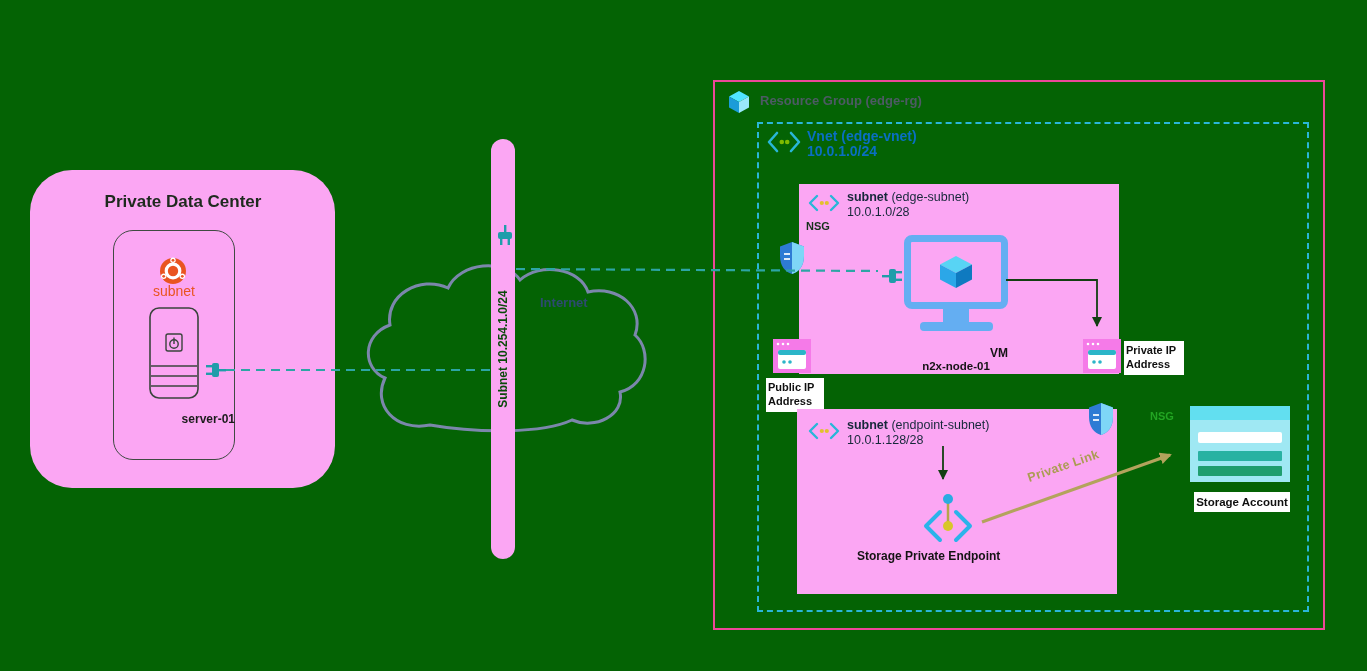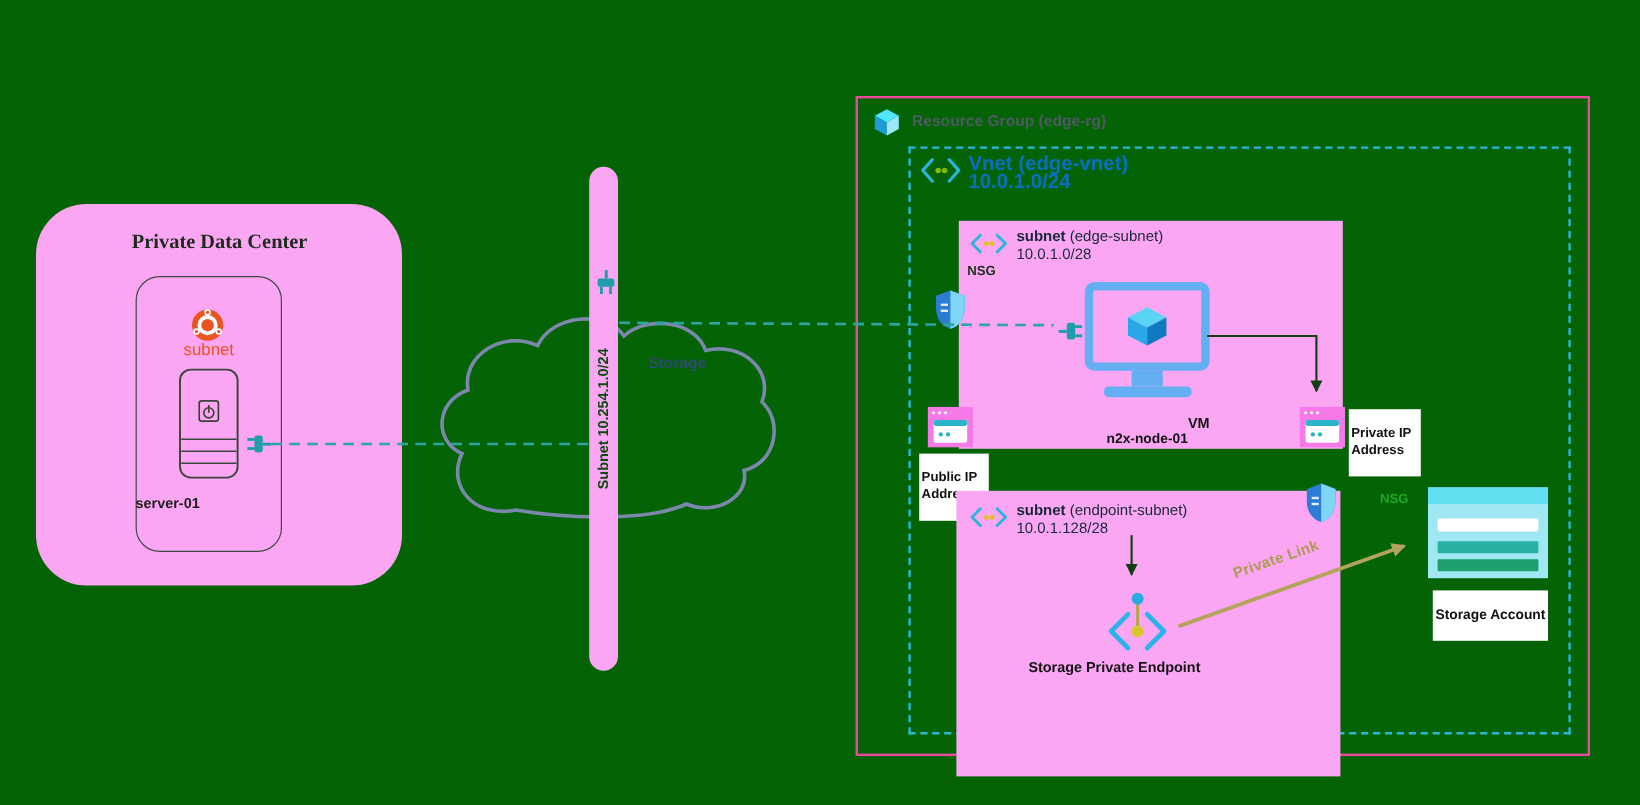--- a/index.html
+++ b/index.html
@@ -2,44 +2,44 @@
 <html><head>
 <meta charset="utf-8">
 <style>
   html,body{margin:0;padding:0;}
   body{font-family:"Liberation Sans",sans-serif;}
   .canvas{position:relative;width:1367px;height:671px;background:#046304;overflow:hidden;}
   .ab{position:absolute;}
   .pink{background:#fba6f3;}
   
   .pdc{left:30px;top:170px;width:305px;height:318px;border-radius:42px;}
-  .pdc-title{left:18px;top:22px;width:270px;text-align:center;font-family:Liberation Serif, serif;font-weight:bold;font-size:17px;color:#1e2a1e;}
+  .pdc-title{left:18px;top:22px;width:270px;text-align:center;font-family:Liberation Sans, sans-serif;font-weight:bold;font-size:17px;color:#1e2a1e;}
   .server-box{left:83px;top:60px;width:122px;height:230px;border:1.4px solid #3f4a42;border-radius:20px;box-sizing:border-box;}
   .ubuntu-text{left:83px;top:113px;width:122px;text-align:center;color:#e95420;font-size:14px;}
-  .server-label{left:83px;top:242px;width:122px;text-align:left;font-size:12px;font-weight:bold;color:#1c1c1c;}
+  .server-label{left:83px;top:242px;width:122px;text-align:right;font-size:12px;font-weight:bold;color:#1c1c1c;}
   
   .wan-bar{left:491px;top:139px;width:24px;height:420px;border-radius:12px;z-index:2;display:flex;align-items:center;justify-content:center;}
   .wan-bar span{transform:rotate(-90deg);white-space:nowrap;font-size:12px;font-weight:bold;color:#0a4a0a;}
   .internet-label{left:540px;top:295px;font-size:13px;font-weight:600;color:#2d4a70;z-index:3;}
   
   .rg{left:713px;top:80px;width:612px;height:550px;border:2px solid #ec4899;box-sizing:border-box;}
   .rg-title{left:45px;top:11px;font-size:13px;font-weight:700;color:#4d5a64;}
   .vnet{left:42px;top:40px;width:552px;height:490px;border:2px dashed #2ab6d8;box-sizing:border-box;}
-  .vnet-title{left:48px;top:5px;color:#0a6fc2;font-weight:bold;font-size:17px;line-height:15px;}
+  .vnet-title{left:48px;top:5px;color:#0a6fc2;font-weight:bold;font-size:14px;line-height:15px;}
   .subnet1{left:40px;top:60px;width:320px;height:190px;}
-  .subnet2{left:38px;top:285px;width:320px;height:238px;}
+  .subnet2{left:38px;top:285px;width:320px;height:185px;}
   .s-title{font-size:12.5px;color:#16283a;line-height:15px;}
   .s-title .b{font-weight:bold;}
   .nsg-label{font-size:11px;font-weight:bold;margin-left:32px;}
   .vm-screen{left:105px;top:51px;width:104px;height:74px;border:7px solid #64aef2;border-radius:8px;box-sizing:border-box;}
   .vm-stand{left:144px;top:125px;width:26px;height:13px;background:#64aef2;}
   .vm-base{left:121px;top:138px;width:73px;height:9px;border-radius:4px;background:#64aef2;}
   .vm-label{left:105px;top:162px;width:104px;text-align:right;font-size:12px;font-weight:bold;color:#141414;}
   .vm-name{left:105px;top:176px;width:104px;text-align:center;font-size:11.5px;font-weight:bold;color:#141414;}
-  .white-tag{display:inline-block;background:#ffffff;color:#101010;font-size:11px;font-weight:bold;line-height:1.25;padding:14px 2px;}
+  .white-tag{display:inline-block;background:#ffffff;color:#101010;font-size:11px;font-weight:bold;line-height:1.25;padding:3px 2px;}
   .ep-label{left:60px;top:140px;width:200px;text-align:left;font-size:12px;font-weight:bold;color:#141414;}
   .storage-icon{left:431px;top:282px;width:100px;height:76px;}
   .storage-label-wrap{left:431px;top:368px;width:104px;text-align:center;}
   .pl-text{left:267px;top:335px;transform:rotate(-19deg);color:#ab9c52;font-weight:bold;font-size:12.5px;letter-spacing:.3px;}
 </style>
 </head>
 <body>
 
 <div class="canvas">
 
@@ -85,21 +85,21 @@
 
   <div class="ab pink wan-bar">
     <span>Subnet 10.254.1.0/24</span>
   </div>
   <svg class="ab" style="left:495px;top:227px;z-index:3;transform:rotate(-90deg)" width="20" height="16">
     <rect x="0" y="3" width="6" height="2.4" fill="#1f9daa"></rect>
     <rect x="0" y="10.6" width="6" height="2.4" fill="#1f9daa"></rect>
     <rect x="6" y="1" width="7" height="14" rx="2" fill="#1f9daa"></rect>
     <rect x="13" y="7" width="7" height="2.4" fill="#1f9daa"></rect>
   </svg>
-  <div class="ab internet-label">Storage</div>
+  <div class="ab internet-label">Internet</div>
 
   <div class="ab rg">
     <svg class="ab" style="left:13px;top:8px" width="22" height="24">
       <polygon points="11,1 21,6.5 11,12 1,6.5" fill="#50e6ff"></polygon>
       <polygon points="1,6.5 11,12 11,23 1,17.5" fill="#1b9cd8"></polygon>
       <polygon points="21,6.5 11,12 11,23 21,17.5" fill="#9ae8fa"></polygon>
     </svg>
     <div class="ab rg-title">Resource Group (edge-rg)</div>
 
     <div class="ab vnet">

